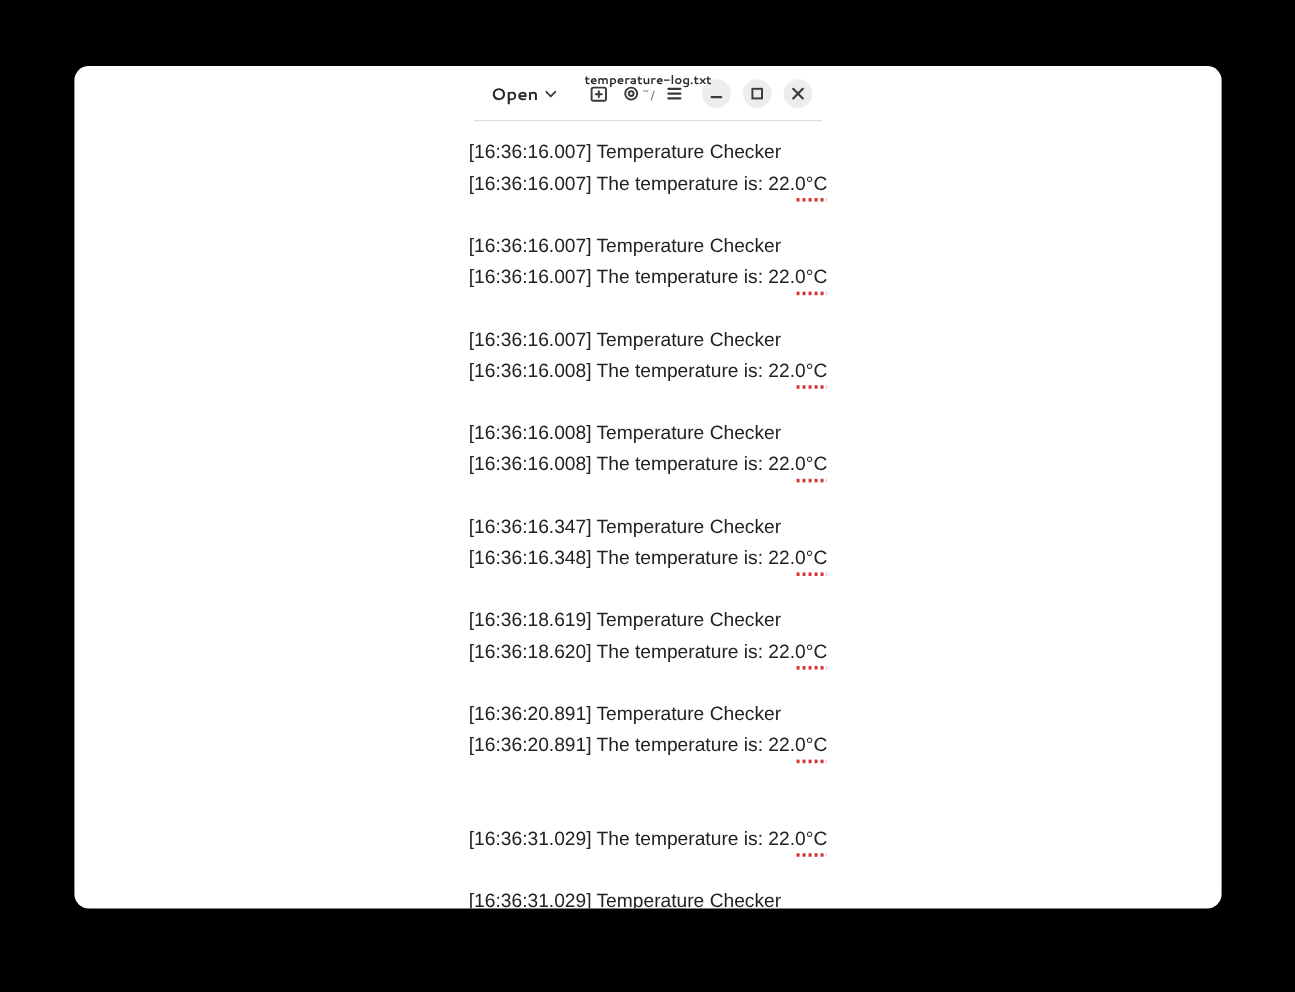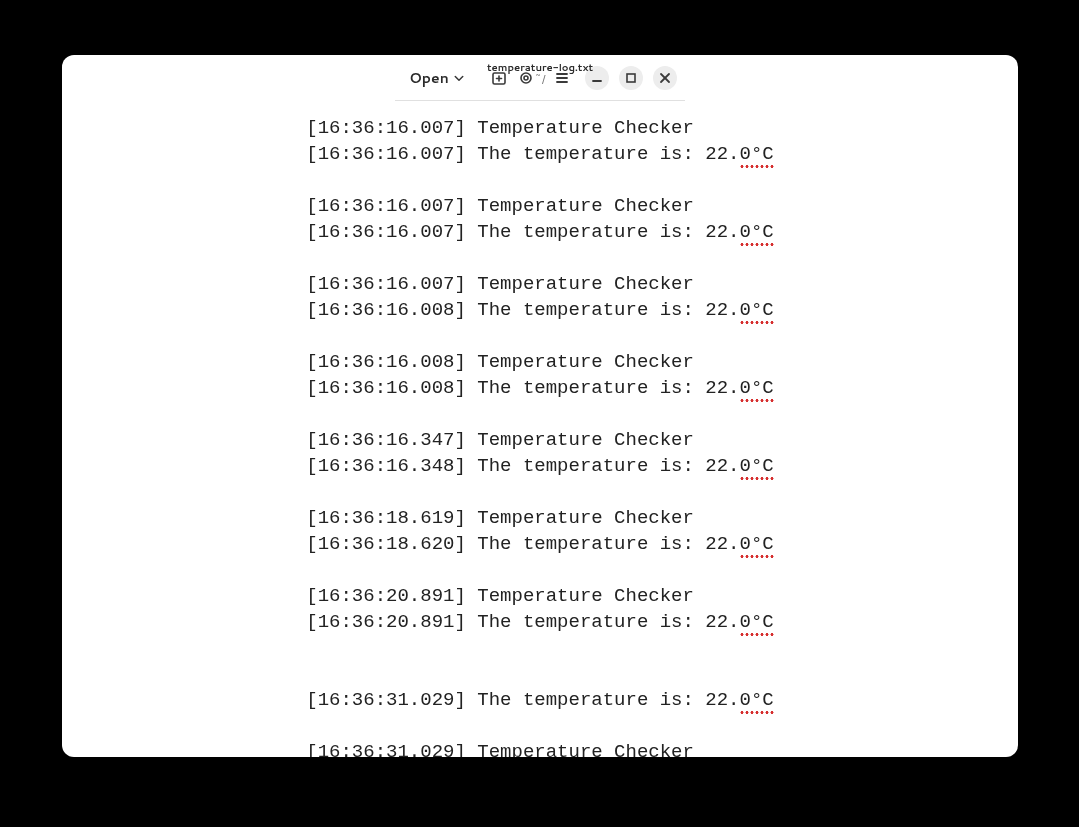--- a/index.html
+++ b/index.html
@@ -82,22 +82,22 @@
     background: #ededed;
     display: flex; align-items: center; justify-content: center;
     cursor: pointer;
     color: #3a3a3a;
   }
   .win-btn svg { width: 16px; height: 16px; }
   .editor {
     flex: 1;
     overflow: hidden;
     padding: 14px 12px 0px 12px;
-    font-family: Liberation Mono, monospace;
-    font-size: 19px;
+    font-family: Liberation Sans, sans-serif;
+    font-size: 16px;
     line-height: 26px;
     color: #222;
     white-space: pre;
   }
   .line { position: relative; height: 26px; }
   .spell {
     position: relative;
     display: inline-block;
   }
   .spell::after {

